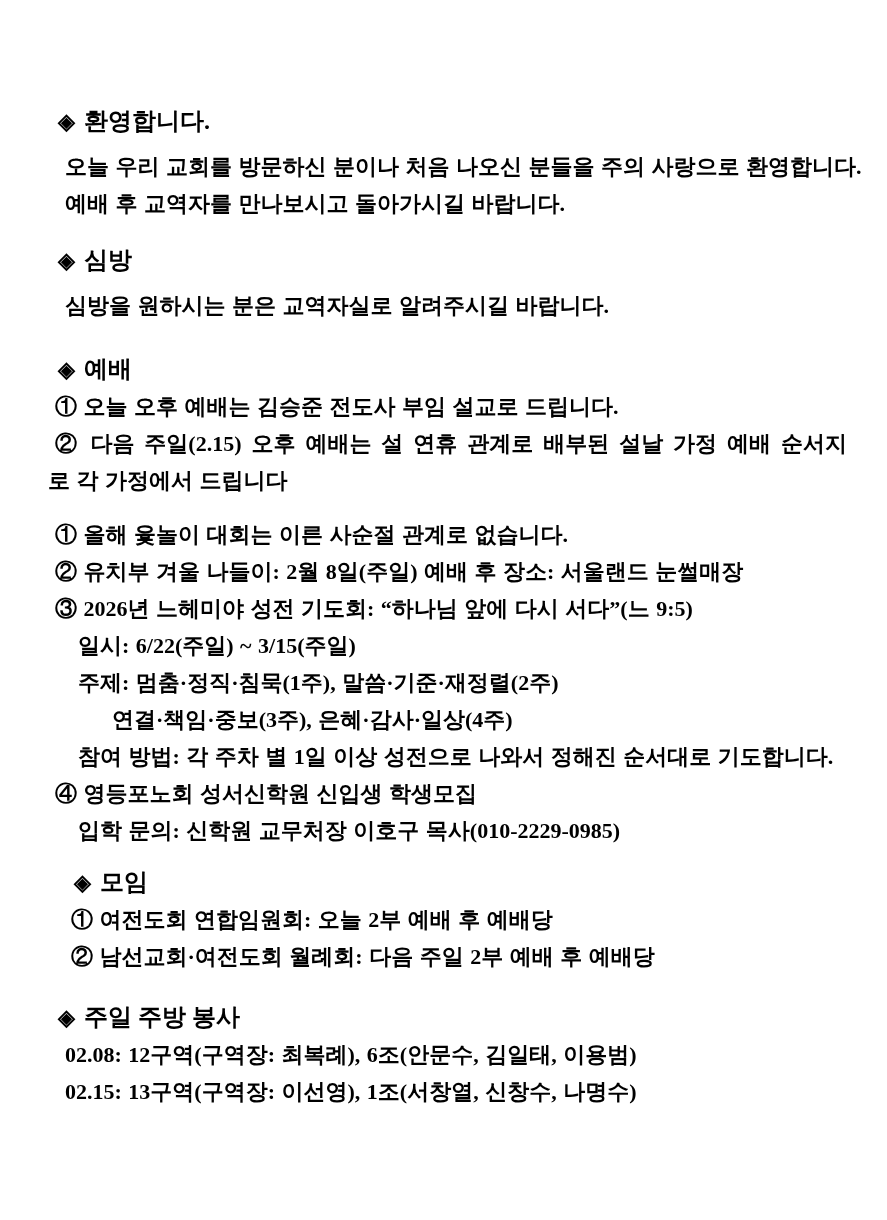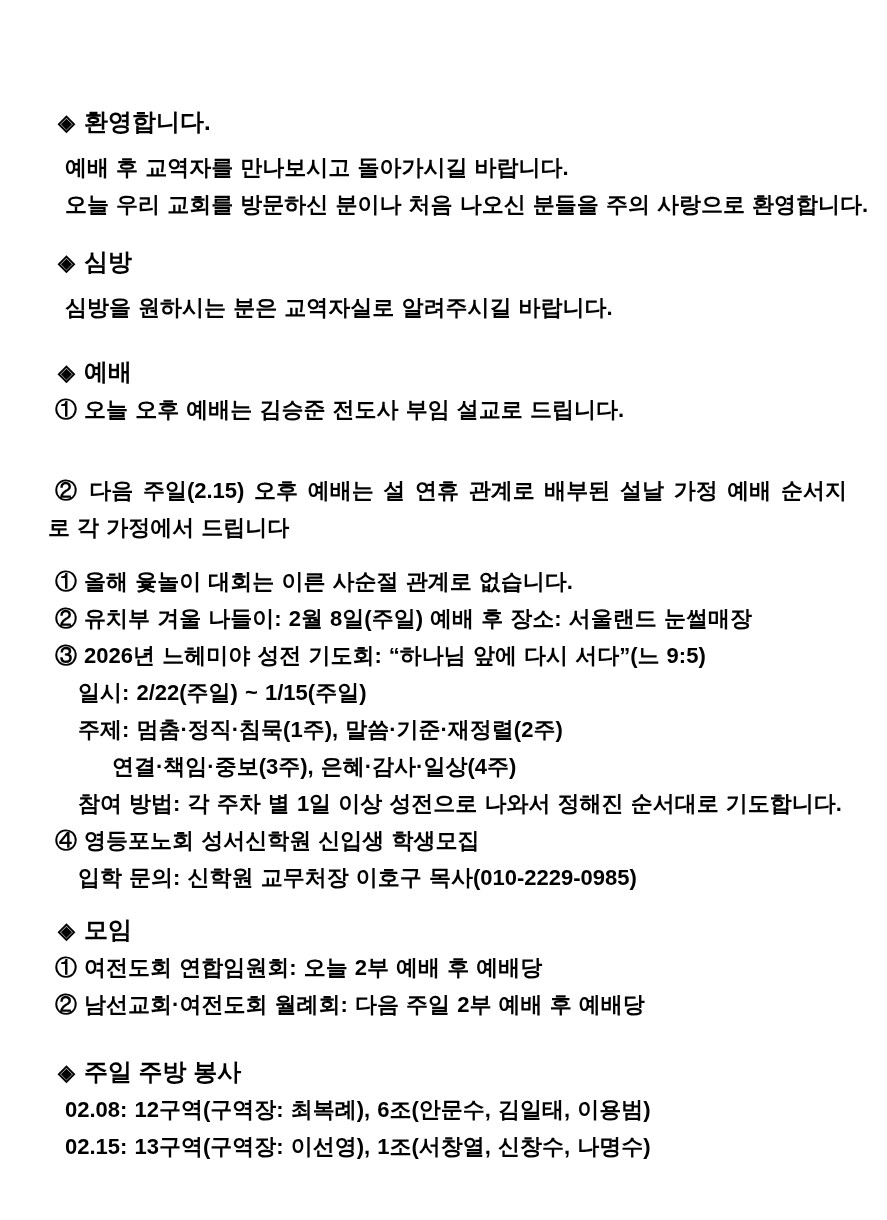--- a/index.html
+++ b/index.html
@@ -8,21 +8,21 @@
     background: #ffffff;
   }
   .page {
     position: relative;
     width: 887px;
     height: 1220px;
     box-sizing: border-box;
     padding-top: 103px;
     background: #ffffff;
     color: #000000;
-    font-family: Liberation Sans, sans-serif;
+    font-family: Liberation Serif, serif;
     font-weight: 700;
     font-size: 22px;
     overflow: hidden;
   }
   .heading {
     margin-left: 58px;
     font-size: 24px;
     line-height: 37px;
     white-space: nowrap;
   }
@@ -36,57 +36,57 @@
     white-space: nowrap;
     word-spacing: 1px;
   }
   
   .plain { margin-left: 65px; }
   .item  { margin-left: 55px; }
   .sub   { margin-left: 78px; }
   .cont1 { margin-left: 48px; }
   .cont2 { margin-left: 112px; }
   
-  .item.justify { white-space: normal; width: 792px; text-align: justify; text-align-last: justify; margin-top: 44px; }
+  .item.justify { white-space: normal; width: 792px; text-align: justify; text-align-last: justify; }
   .sub.justify  { white-space: normal; width: 769px; text-align: justify; text-align-last: justify; }
   
   #sections .section:nth-of-type(1) { margin-bottom: 20px; }
   #sections .section:nth-of-type(2) { margin-bottom: 27px; }
   #sections .section:nth-of-type(3) { margin-bottom: 17px; }
   #sections .section:nth-of-type(4) { margin-bottom: 15px; }
-  #sections .section:nth-of-type(5) { margin-bottom: 30px; }
+  #sections .section:nth-of-type(5) { margin-bottom: 24px; padding-left: 16px; }
   #sections .section:nth-of-type(6) { margin-bottom: 0; }
   #sections .section:nth-of-type(1) .heading,
   #sections .section:nth-of-type(2) .heading { margin-bottom: 8px; }
 </style>
 </head>
 <body>
 
 <div class="page">
   <div id="sections">
       <div class="section">
         <div class="heading"><span class="bullet">◈</span><span>환영합니다.</span></div>
+        <div class="line plain">오늘 우리 교회를 방문하신 분이나 처음 나오신 분들을 주의 사랑으로 환영합니다.</div>
         <div class="line plain">예배 후 교역자를 만나보시고 돌아가시길 바랍니다.</div>
-        <div class="line plain">오늘 우리 교회를 방문하신 분이나 처음 나오신 분들을 주의 사랑으로 환영합니다.</div>
       </div>
       <div class="section">
         <div class="heading"><span class="bullet">◈</span><span>심방</span></div>
         <div class="line plain">심방을 원하시는 분은 교역자실로 알려주시길 바랍니다.</div>
       </div>
       <div class="section">
         <div class="heading"><span class="bullet">◈</span><span>예배</span></div>
         <div class="line item">① 오늘 오후 예배는 김승준 전도사 부임 설교로 드립니다.</div>
         <div class="line item justify">② 다음 주일(2.15) 오후 예배는 설 연휴 관계로 배부된 설날 가정 예배 순서지</div>
         <div class="line cont1">로 각 가정에서 드립니다</div>
       </div>
       <div class="section">
         <div class="line item">① 올해 윷놀이 대회는 이른 사순절 관계로 없습니다.</div>
         <div class="line item">② 유치부 겨울 나들이: 2월 8일(주일) 예배 후 장소: 서울랜드 눈썰매장</div>
         <div class="line item">③ 2026년 느헤미야 성전 기도회: “하나님 앞에 다시 서다”(느 9:5)</div>
-        <div class="line sub">일시: 2/22(주일) ~ 1/15(주일)</div>
+        <div class="line sub">일시: 6/22(주일) ~ 3/15(주일)</div>
         <div class="line sub">주제: 멈춤·정직·침묵(1주), 말씀·기준·재정렬(2주)</div>
         <div class="line cont2">연결·책임·중보(3주), 은혜·감사·일상(4주)</div>
         <div class="line sub">참여 방법: 각 주차 별 1일 이상 성전으로 나와서 정해진 순서대로 기도합니다.</div>
         <div class="line item">④ 영등포노회 성서신학원 신입생 학생모집</div>
         <div class="line sub">입학 문의: 신학원 교무처장 이호구 목사(010-2229-0985)</div>
       </div>
       <div class="section">
         <div class="heading"><span class="bullet">◈</span><span>모임</span></div>
         <div class="line item">① 여전도회 연합임원회: 오늘 2부 예배 후 예배당</div>
         <div class="line item">② 남선교회·여전도회 월례회: 다음 주일 2부 예배 후 예배당</div>

